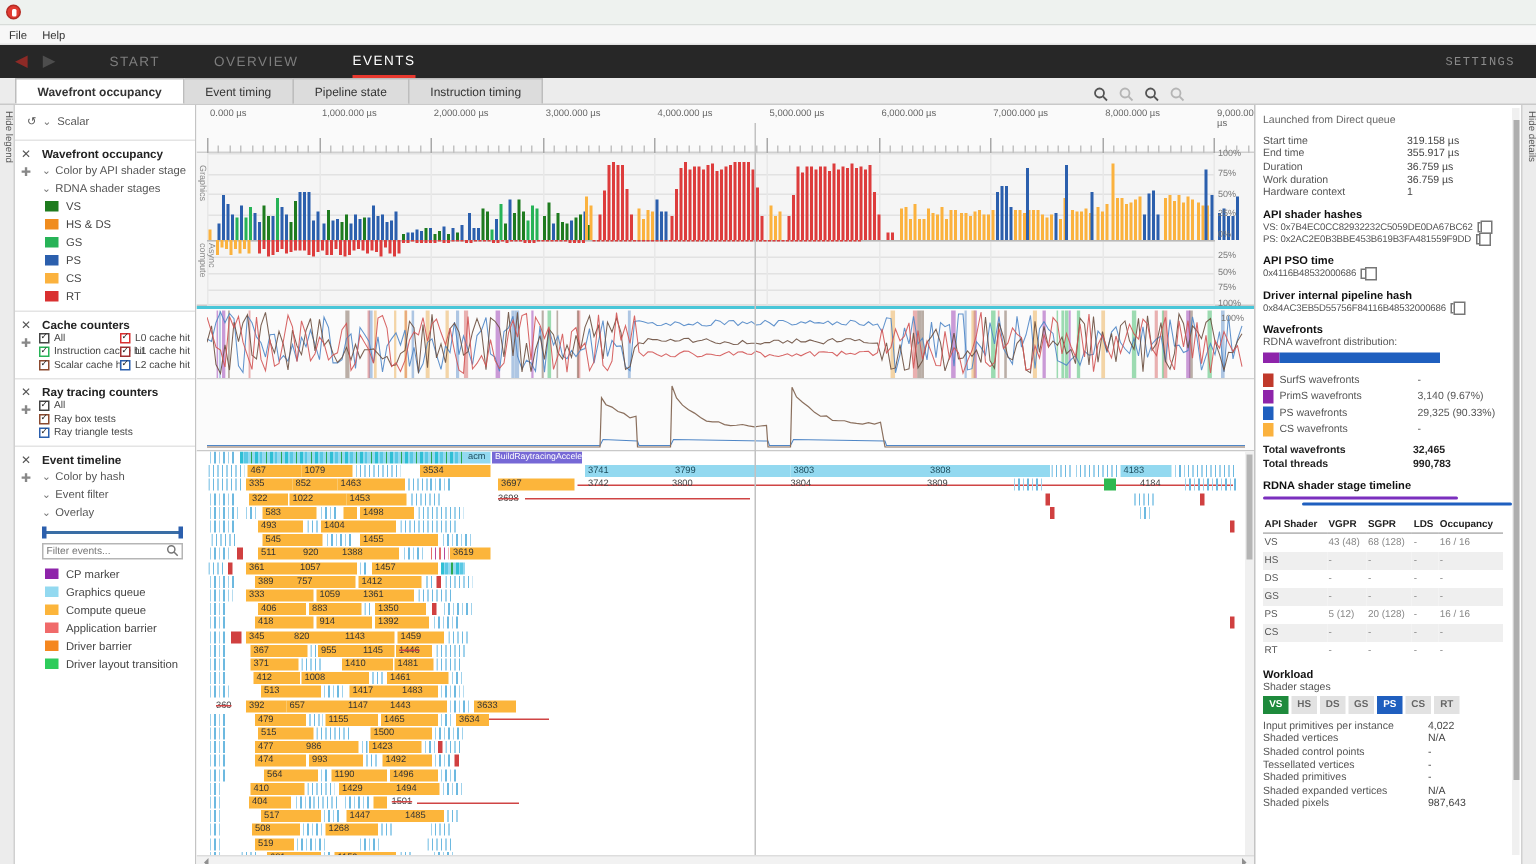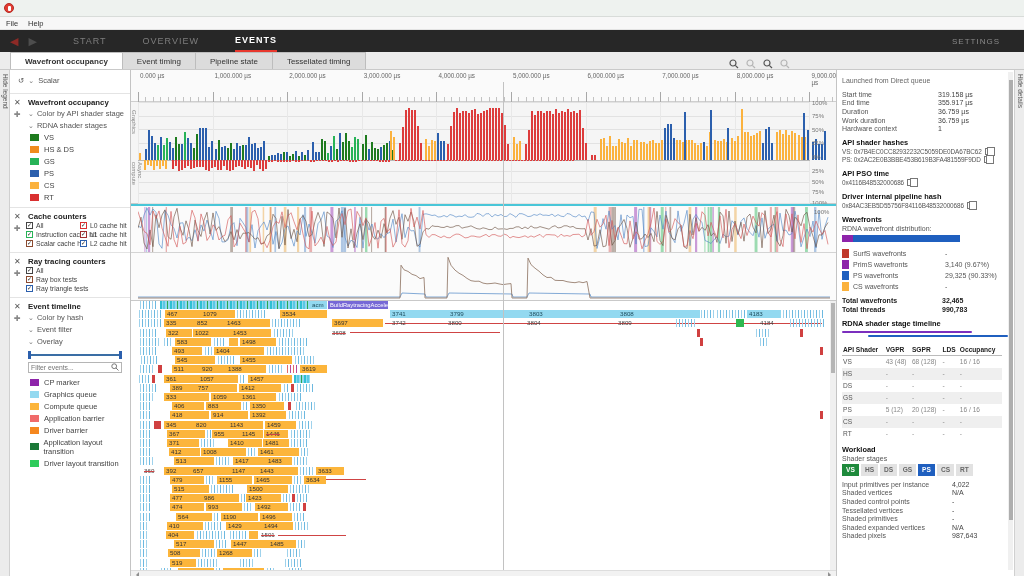--- a/index.html
+++ b/index.html
@@ -13,22 +13,22 @@
     border:1px solid #b52c24; position:relative; }
   #app-icon::after{content:"";position:absolute;left:3px;top:2px;width:3px;height:5px;background:#fff;border-radius:1px;}
   #window-title { font-size:7.5px; color:#3c3c3c; }
   #menubar { height:13px; background:#f7f7f7; display:flex; align-items:center; gap:10px; padding-left:6px; border-bottom:1px solid #e3e3e3;}
   .menu-item { font-size:7.5px; color:#333; }
   #navbar { height:22px; background:#272727; display:flex; align-items:center; position:relative; }
   .nav-arrow { font-size:11px; margin-left:10px; line-height:1; }
   #nav-back { color:#8d2a26; }
   #nav-fwd  { color:#4d4d4d; }
   .nav-item { font-size:9px; letter-spacing:1px; color:#7d7d7d; margin-left:36px; height:22px; display:flex; align-items:center; }
-  .nav-item.active { color:#fff; font-weight:bold; border-bottom:2px solid #e8382e; }
-  #nav-settings { position:absolute; right:24px; font-size:8px; letter-spacing:1px; color:#8a8a8a; }
+  .nav-item.active { color:#fff; font-weight:normal; border-bottom:2px solid #e8382e; }
+  #nav-settings { position:absolute; right:14px; font-size:8px; letter-spacing:1px; color:#8a8a8a;font-family:Liberation Mono, monospace; }
 
   
   #tabrow { height:18px; background:#ececec; display:flex; border-bottom:1px solid #c9c9c9; position:relative;}
   .tab { font-size:8px; color:#333; padding:0 14px; display:flex; align-items:center;
     background:#dcdcdc; border:1px solid #bdbdbd; border-bottom:none; margin-left:-1px; }
   .tab:first-child{ margin-left:10px; }
   .tab.active { background:#fff; font-weight:bold; position:relative; z-index:2; }
   #zoom-icons { position:absolute; right:234px; top:3px; display:flex; gap:7px; }
   .zoom-ic { width:10px; height:10px; }
 
@@ -156,21 +156,21 @@
       <span class="nav-item">OVERVIEW</span>
       <span class="nav-item active">EVENTS</span>
     </span>
   <span id="nav-settings">SETTINGS</span>
 </div>
 <div id="tabrow">
   <span id="tabs" style="display:flex;">
       <div class="tab active">Wavefront occupancy</div>
       <div class="tab">Event timing</div>
       <div class="tab">Pipeline state</div>
-      <div class="tab">Tessellated timing</div>
+      <div class="tab">Instruction timing</div>
     </span>
   <span id="zoom-icons">
       <span class="zoom-ic"><svg width="10" height="10">
           <circle cx="4" cy="4" r="3" fill="none" stroke="#555" stroke-width="1.2"></circle>
           <line x1="6.3" y1="6.3" x2="9" y2="9" stroke="#555" stroke-width="1.2"></line>
         </svg></span>
       <span class="zoom-ic"><svg width="10" height="10">
           <circle cx="4" cy="4" r="3" fill="none" stroke="#b5b5b5" stroke-width="1.2"></circle>
           <line x1="6.3" y1="6.3" x2="9" y2="9" stroke="#b5b5b5" stroke-width="1.2"></line>
         </svg></span>
@@ -334,24 +334,20 @@
             <span class="swatch" style="background: rgb(252, 181, 59);"></span>
             <span>Compute queue</span>
           </div>
           <div class="leg-row">
             <span class="swatch" style="background: rgb(240, 106, 106);"></span>
             <span>Application barrier</span>
           </div>
           <div class="leg-row">
             <span class="swatch" style="background: rgb(245, 135, 31);"></span>
             <span>Driver barrier</span>
-          </div>
-          <div class="leg-row">
-            <span class="swatch" style="background: rgb(27, 120, 55);"></span>
-            <span>Application layout transition</span>
           </div>
           <div class="leg-row">
             <span class="swatch" style="background: rgb(46, 204, 91);"></span>
             <span>Driver layout transition</span>
           </div>
         </div>
       </div>
   </div>
 
   <div id="chart-area">

